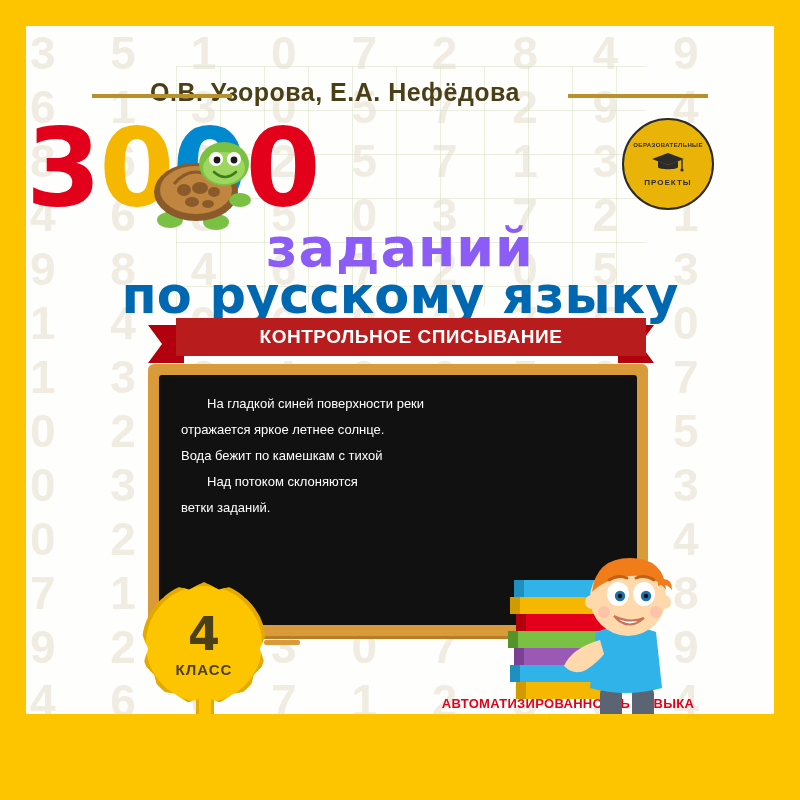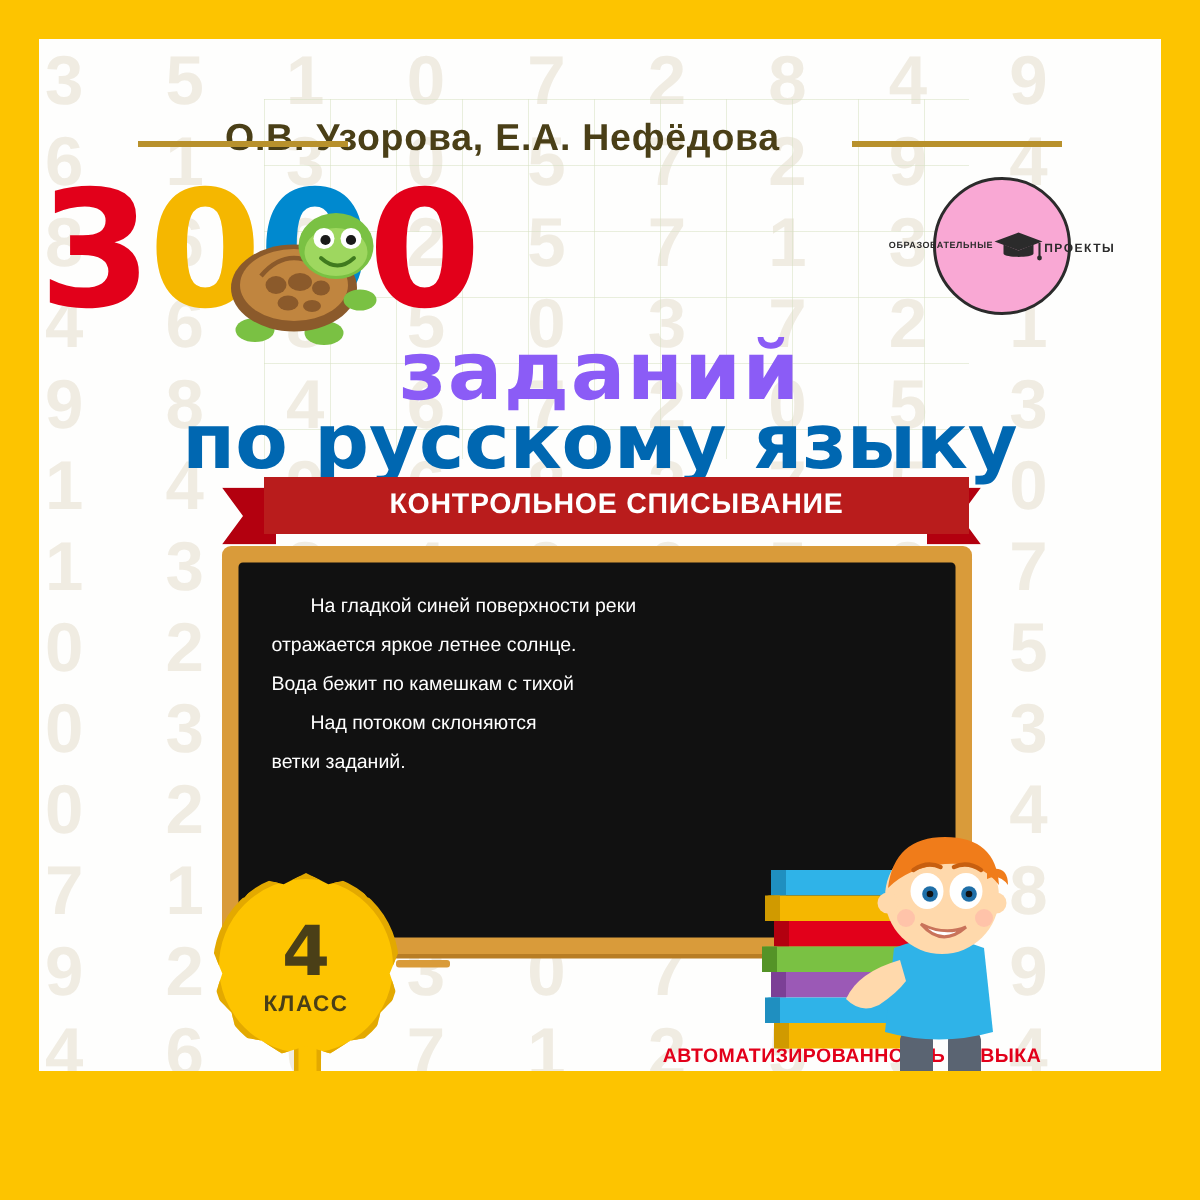--- a/index.html
+++ b/index.html
@@ -253,23 +253,23 @@
     letter-spacing: 0.3px;
   }
 
   
   .badge {
     position: absolute;
     right: 60px; top: 92px;
     width: 92px; height: 92px;
     border: 2px solid #2b2b2b;
     border-radius: 50%;
-    background: #f9a8d4;
+    background: #eab308;
     display: flex;
-    flex-direction: row;
+    flex-direction: column;
     align-items: center;
     justify-content: center;
     box-sizing: border-box;
   }
   .badge-top {
     font-size: 6px;
     font-weight: bold;
     color: #2b2b2b;
     letter-spacing: 0.4px;
     text-align: center;

